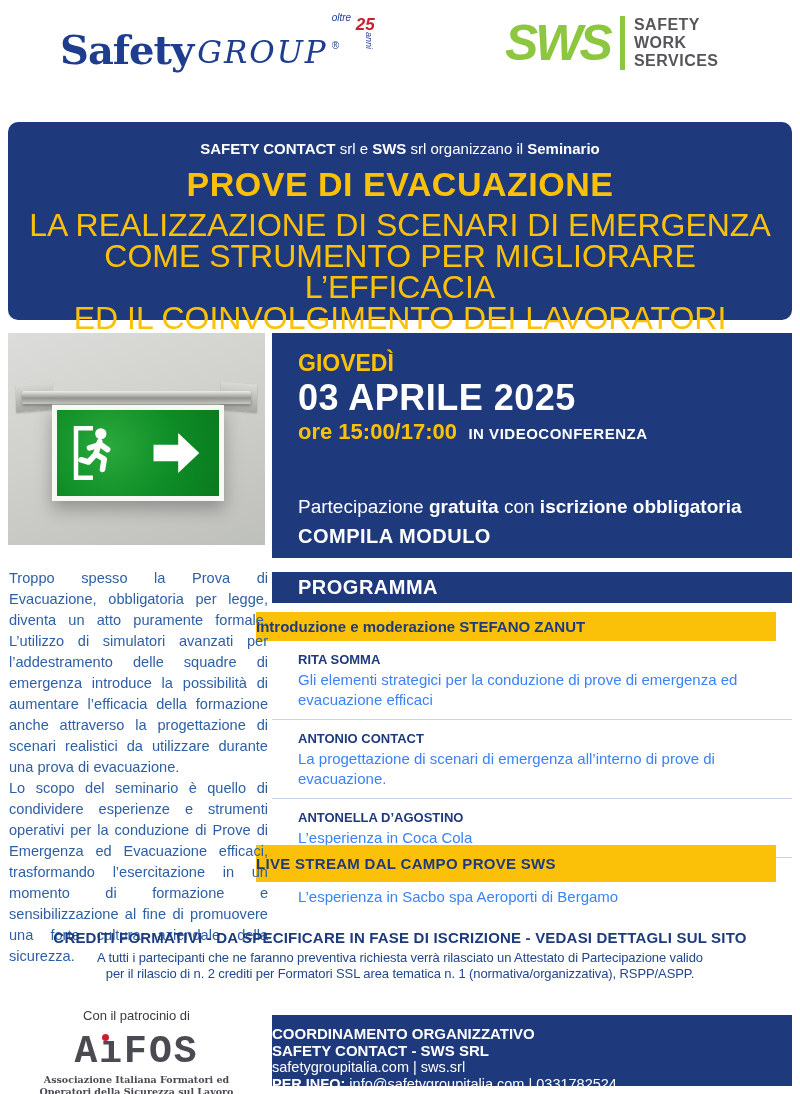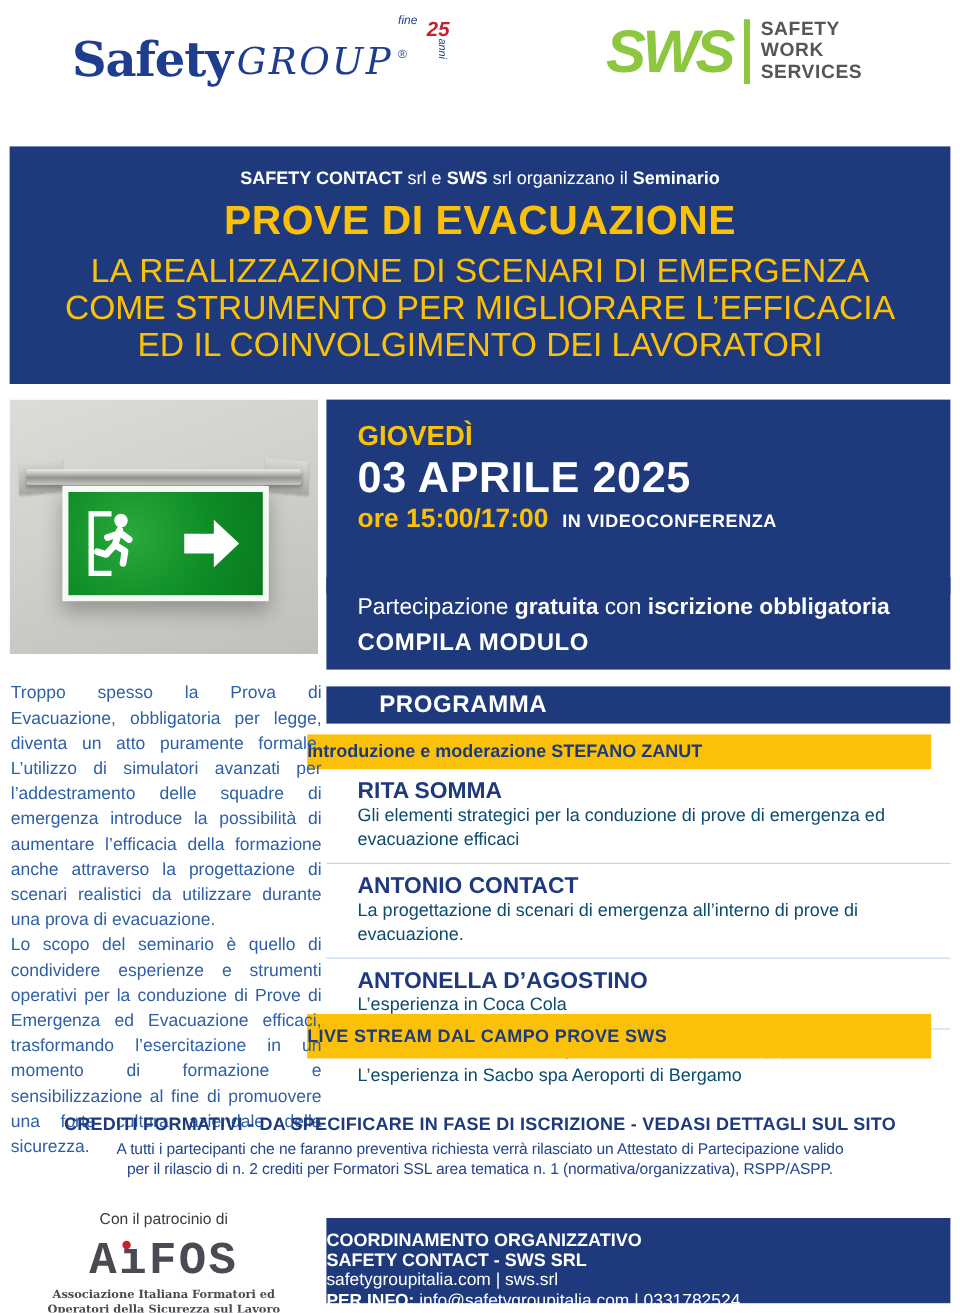--- a/index.html
+++ b/index.html
@@ -17,25 +17,25 @@
   .sg-anni { position:absolute; top:14px; left:34px; font-size:9px; font-style:italic; color:#1e3d8f; writing-mode:vertical-rl; }
   .sg-reg { position:absolute; top:22px; left:2px; font-size:10px; color:#1e3d8f; }
 
   .sws-logo { position:absolute; left:505px; top:16px; display:flex; align-items:center; }
   .sws-acronym { color:#8dc63f; font-weight:bold; font-size:50px; letter-spacing:-3px; line-height:1; font-style:italic; }
   .sws-bar { width:5px; height:54px; background:#8dc63f; margin:0 9px 0 10px; }
   .sws-words { display:flex; flex-direction:column; justify-content:center; }
   .sws-words span { color:#55565a; font-weight:bold; font-size:16px; line-height:18px; letter-spacing:0.5px; }
 
   
-  .banner { position:absolute; left:8px; top:122px; width:784px; height:198px; background:#1e3a7c; text-align:center; color:#fff; }
+  .banner { position:absolute; left:8px; top:122px; width:784px; height:198px; background:#1e3a7c; text-align:center; color:#fff;border-radius:10px; }
   .banner-org { margin-top:18px; font-size:15px; color:#fff; }
   .banner-org b { font-weight:bold; }
   .banner-title { margin-top:8px; font-size:34px; font-weight:bold; color:#fbc108; letter-spacing:0.5px; }
-  .banner-sub { margin-top:6px; font-size:28px; line-height:31px; color:#fbc108; font-weight:normal; }
+  .banner-sub { margin-top:6px; font-size:32px; line-height:31px; color:#fbc108; font-weight:normal; }
 
   
   .photo { position:absolute; left:8px; top:333px; width:257px; height:212px; overflow:hidden; }
   .ceiling { position:absolute; inset:0; background:linear-gradient(160deg,#dcdcda 0%,#d0d0cc 45%,#bec0bc 100%); }
   .mount-bar { position:absolute; left:14px; right:14px; top:58px; height:13px; border-radius:2px;
                background:linear-gradient(#ececea,#94948f 55%,#c9c9c5); box-shadow:0 2px 3px rgba(0,0,0,.25); }
   .bracket { position:absolute; top:50px; width:36px; height:28px; background:linear-gradient(#d9d9d5,#a5a5a1); box-shadow:0 1px 2px rgba(0,0,0,.2); }
   .bracket.left { left:8px; transform:skewY(-5deg); }
   .bracket.right { right:8px; transform:skewY(5deg); }
   .sign { position:absolute; left:44px; top:72px; width:172px; height:96px; background:#f7f9f5; padding:5px; box-shadow:0 8px 16px rgba(0,0,0,.28); }
@@ -50,31 +50,31 @@
   .date-time-row { margin-top:1px; }
   .date-time { font-size:22px; font-weight:bold; color:#fbc108; }
   .date-mode { font-size:15px; font-weight:bold; color:#fff; margin-left:7px; letter-spacing:0.5px; }
 
   .registration-box { top:481px; height:77px; padding:15px 0 0 26px; }
   .reg-line { font-size:19px; }
   .reg-line b { font-weight:bold; }
   .reg-link { display:inline-block; margin-top:7px; font-size:20px; font-weight:bold; color:#fff;
               border-bottom:2px solid #fff; padding-bottom:12px; cursor:pointer; letter-spacing:0.5px; }
 
-  .program-header { top:572px; height:31px; line-height:31px; padding-left:44px; font-size:20px; font-weight:bold; letter-spacing:0.5px; }
+  .program-header { top:572px; height:31px; line-height:31px; padding-left:26px; font-size:20px; font-weight:bold; letter-spacing:0.5px; }
 
   .band { position:absolute; left:256px; width:520px; background:#fbc108; color:#1e3a7c; font-size:15px; }
   .intro-band { top:612px; height:29px; line-height:29px; font-weight:bold; }
   .live-band { top:845px; height:37px; line-height:37px; font-weight:bold; letter-spacing:0.3px; }
 
   .speakers { position:absolute; left:272px; top:641px; width:520px; }
   .speaker { padding:9px 30px 9px 26px; border-bottom:1px solid #c9d7ea; }
   .speaker:last-child { border-bottom:none; }
-  .speaker-name { font-size:19px; font-weight:bold; color:#1e3a7c; line-height:20px; }
-  .speaker-desc { font-size:15px; color:#0c4a6e; line-height:20px; }
+  .speaker-name { font-size:13px; font-weight:bold; color:#1e3a7c; line-height:20px; }
+  .speaker-desc { font-size:15px; color:#3b82f6; line-height:20px; }
 
   
   .description { position:absolute; left:9px; top:568px; width:259px; font-size:14.6px; line-height:21px;
                  color:#2e5fa5; text-align:justify; }
   .description p { margin:0; }
 
   
   .credits { position:absolute; left:0; top:929px; width:800px; text-align:center; color:#1e3a7c; }
   .credits-title { font-size:15px; font-weight:bold; letter-spacing:0.2px; }
   .credits-body { font-size:13px; line-height:15.5px; margin-top:4px; letter-spacing:-0.1px; color:#24468f; }
@@ -95,21 +95,21 @@
 </style>
 </head>
 <body>
 
 <div class="page">
 
   <div class="sg-logo">
     <span class="sg-safety">Safety</span>
     <span class="sg-group">GROUP</span>
     <span class="sg-extra">
-      <span class="sg-oltre">fine</span>
+      <span class="sg-oltre">oltre</span>
       <span class="sg-25">25</span>
       <span class="sg-anni">anni</span>
       <span class="sg-reg">®</span>
     </span>
   </div>
 
   <div class="sws-logo">
     <span class="sws-acronym">SWS</span>
     <span class="sws-bar"></span>
     <span class="sws-words">

